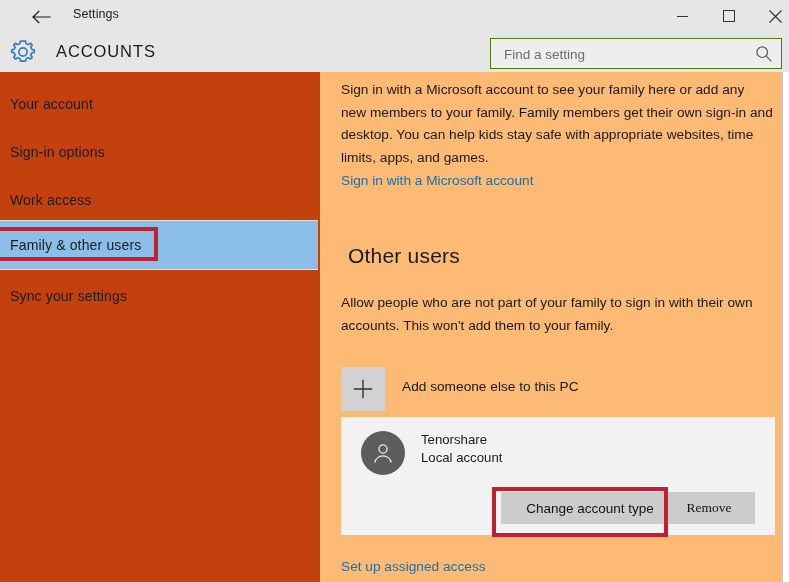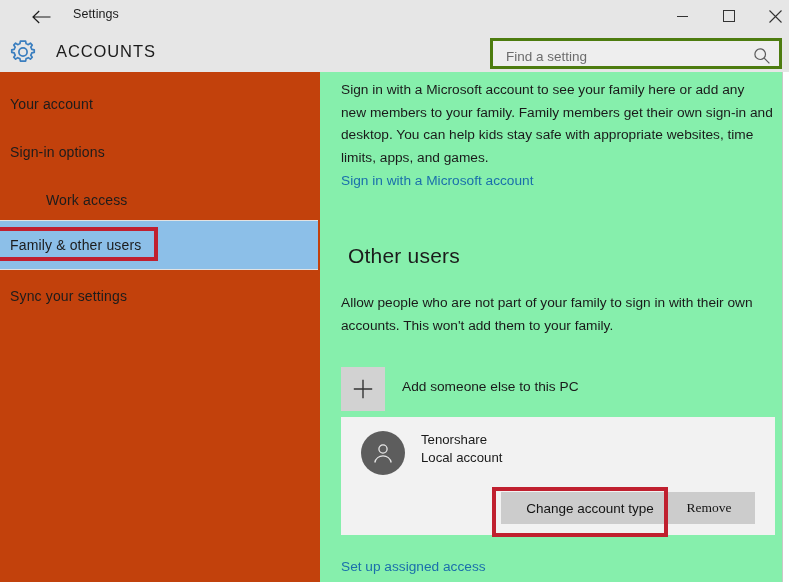--- a/index.html
+++ b/index.html
@@ -72,21 +72,21 @@
     font-size: 16.5px;
     color: #1b1b1b;
     letter-spacing: .9px;
     font-weight: 400;
   }
   .search-box {
     position: absolute;
     left: 490px; top: 6px;
     width: 292px; height: 31px;
     background: #eeeeee;
-    border: 3px solid #4d7c0f;
+    border: 1px solid #4d7c0f;
     box-sizing: border-box;
   }
   .search-input {
     position: absolute;
     left: 11px; top: 0;
     width: 240px; height: 29px;
     border: none; outline: none; background: transparent;
     font-family: "Liberation Sans", sans-serif;
     font-size: 13.5px;
     color: #3a3a3a;
@@ -127,21 +127,21 @@
     width: 318px;
     height: 1px;
     background: #e2e2e2;
   }
 
   
   .content {
     position: absolute;
     left: 320px; top: 72px;
     width: 469px; height: 510px;
-    background: #86efac;
+    background: #fdba74;
     overflow: hidden;
   }
   .intro-para {
     position: absolute;
     left: 21px; top: 7px;
     width: 432px;
     font-size: 13.7px;
     line-height: 22.5px;
     color: #1a1a1a;
   }
@@ -319,21 +319,21 @@
   </div>
 </div>
 
 <div class="sidebar">
   <div class="nav-item" style="top:8px;">
     <span class="nav-label">Your account</span>
   </div>
   <div class="nav-item" style="top:56px;">
     <span class="nav-label">Sign-in options</span>
   </div>
-  <div class="nav-item" style="top:104px;padding-left:36px;">
+  <div class="nav-item" style="top:104px;">
     <span class="nav-label">Work access</span>
   </div>
   <div class="nav-sep" style="top:148px;"></div>
   <div class="nav-item selected" style="top:149px;">
     <span class="nav-label">Family &amp; other users</span>
   </div>
   <div class="nav-sep" style="top:197px;"></div>
   <div class="nav-item" style="top:200px;">
     <span class="nav-label">Sync your settings</span>
   </div>

